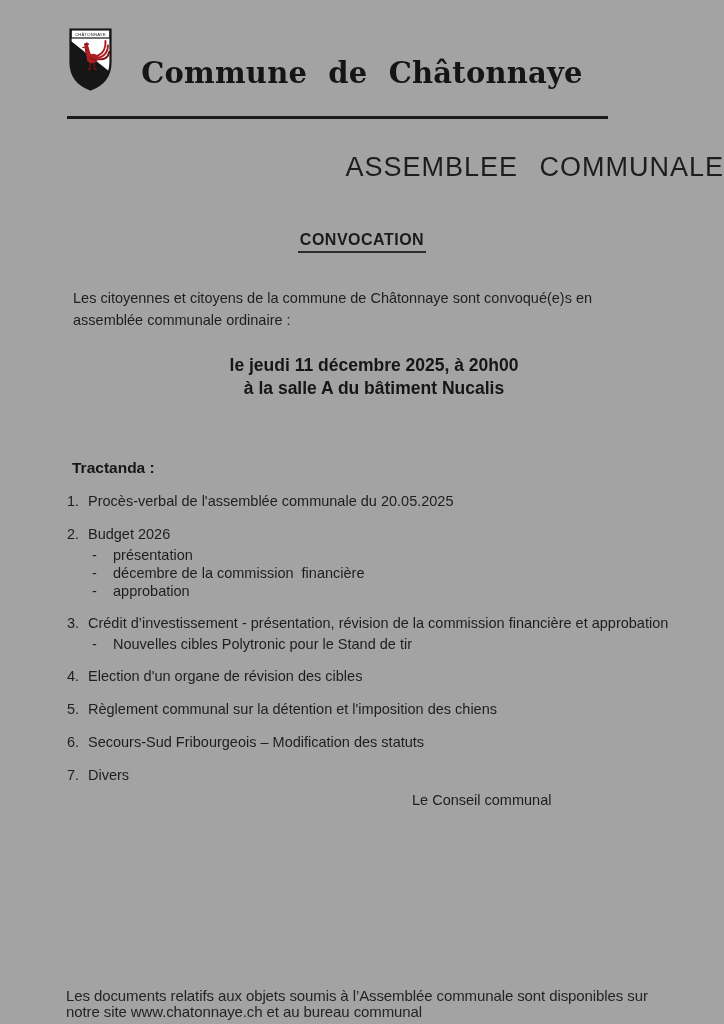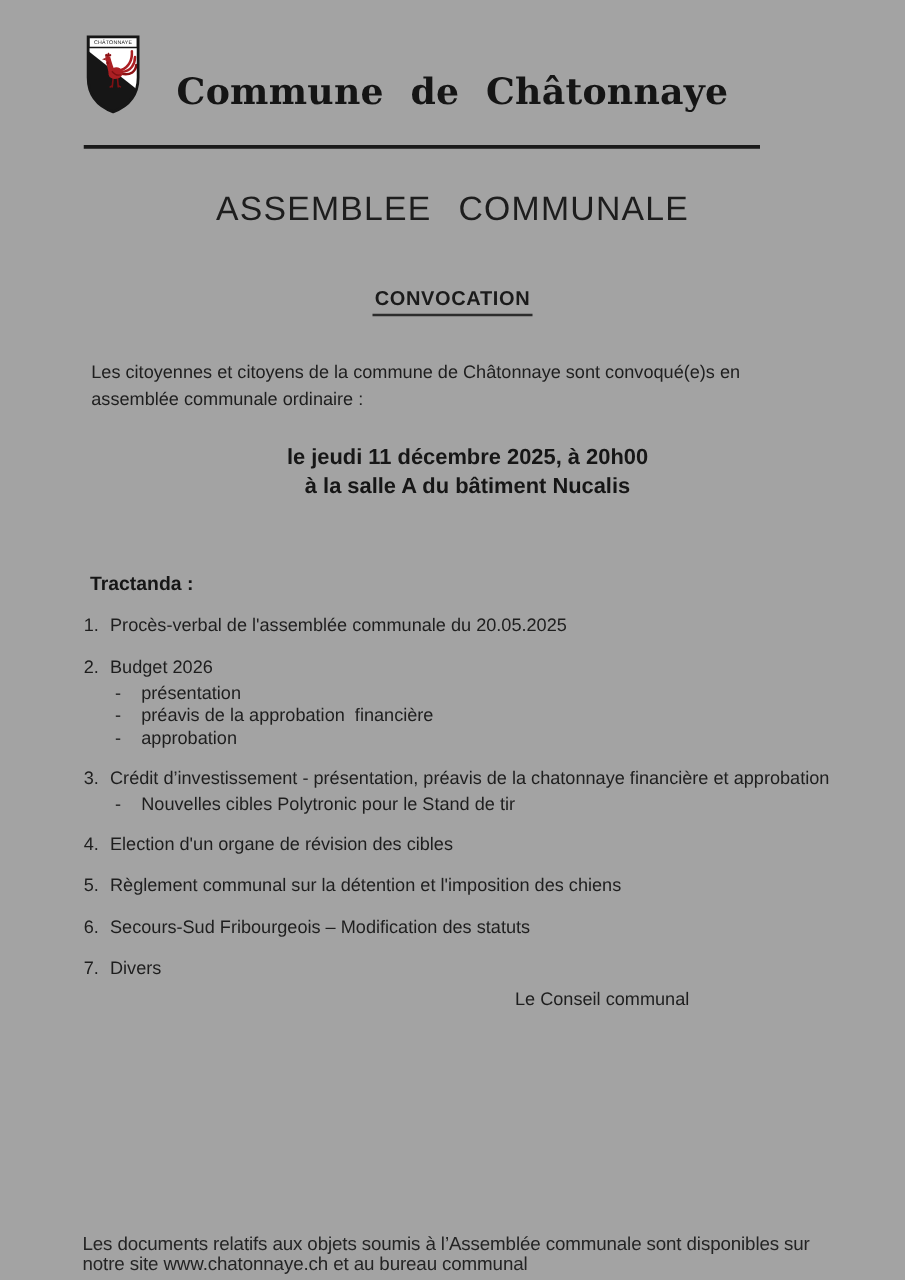--- a/index.html
+++ b/index.html
@@ -20,21 +20,21 @@
     font-family:"DejaVu Serif","Liberation Serif",serif;
     font-weight:bold;font-size:29px;color:#151515;
     word-spacing:11px;letter-spacing:0.2px;
   }
   .rule{
     position:absolute;left:67px;top:116px;width:541px;height:3px;
     background:#1a1a1a;
   }
   .assembly{
     position:absolute;left:0;top:152px;width:100%;
-    text-align:center;
+    text-align:right;
     font-size:27px;font-weight:400;color:#1d1d1d;
     word-spacing:13px;letter-spacing:1px;
   }
   .convocation-wrap{
     position:absolute;left:0;top:231px;width:100%;text-align:center;
   }
   .convocation{
     display:inline-block;
     font-size:16px;font-weight:bold;letter-spacing:0.5px;color:#1b1b1b;
     border-bottom:2.5px solid #2c2c2c;padding:0 2px 2px 2px;
@@ -140,33 +140,33 @@
         <span class="num">2.</span>
         <span class="txt">Budget 2026</span>
       </div>
       <div class="subs">
         <div class="sub">
           <span class="dash">-</span>
           <span class="sub-txt">présentation</span>
         </div>
         <div class="sub">
           <span class="dash">-</span>
-          <span class="sub-txt">préavis de la approbation  financière</span>
+          <span class="sub-txt">décembre de la commission  financière</span>
         </div>
         <div class="sub">
           <span class="dash">-</span>
           <span class="sub-txt">approbation</span>
         </div>
       </div>
     </div>
 
     <div class="item">
       <div class="row">
         <span class="num">3.</span>
-        <span class="txt">Crédit d’investissement - présentation, préavis de la chatonnaye financière et approbation</span>
+        <span class="txt">Crédit d’investissement - présentation, révision de la commission financière et approbation</span>
       </div>
       <div class="subs">
         <div class="sub">
           <span class="dash">-</span>
           <span class="sub-txt">Nouvelles cibles Polytronic pour le Stand de tir</span>
         </div>
       </div>
     </div>
 
     <div class="item">

